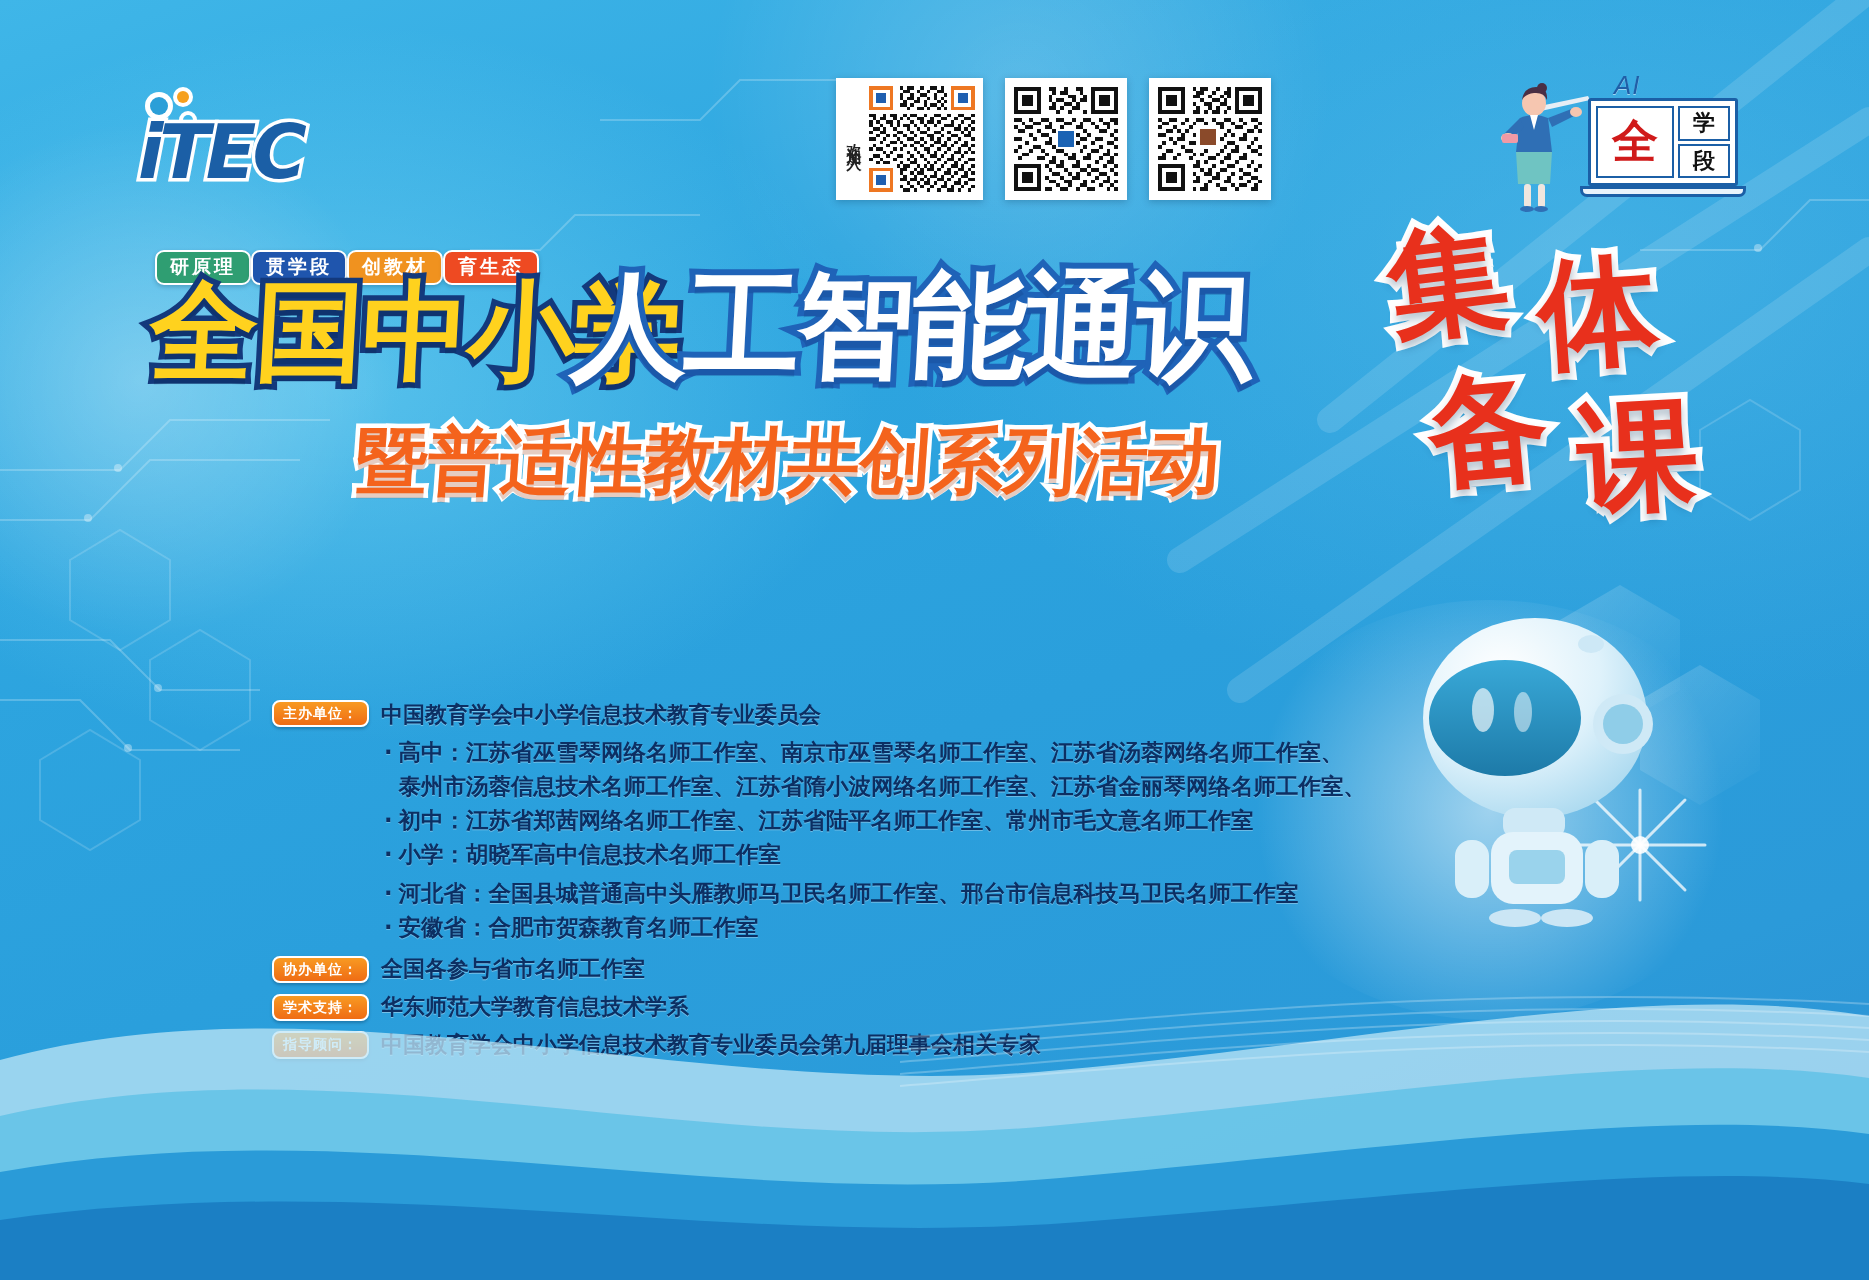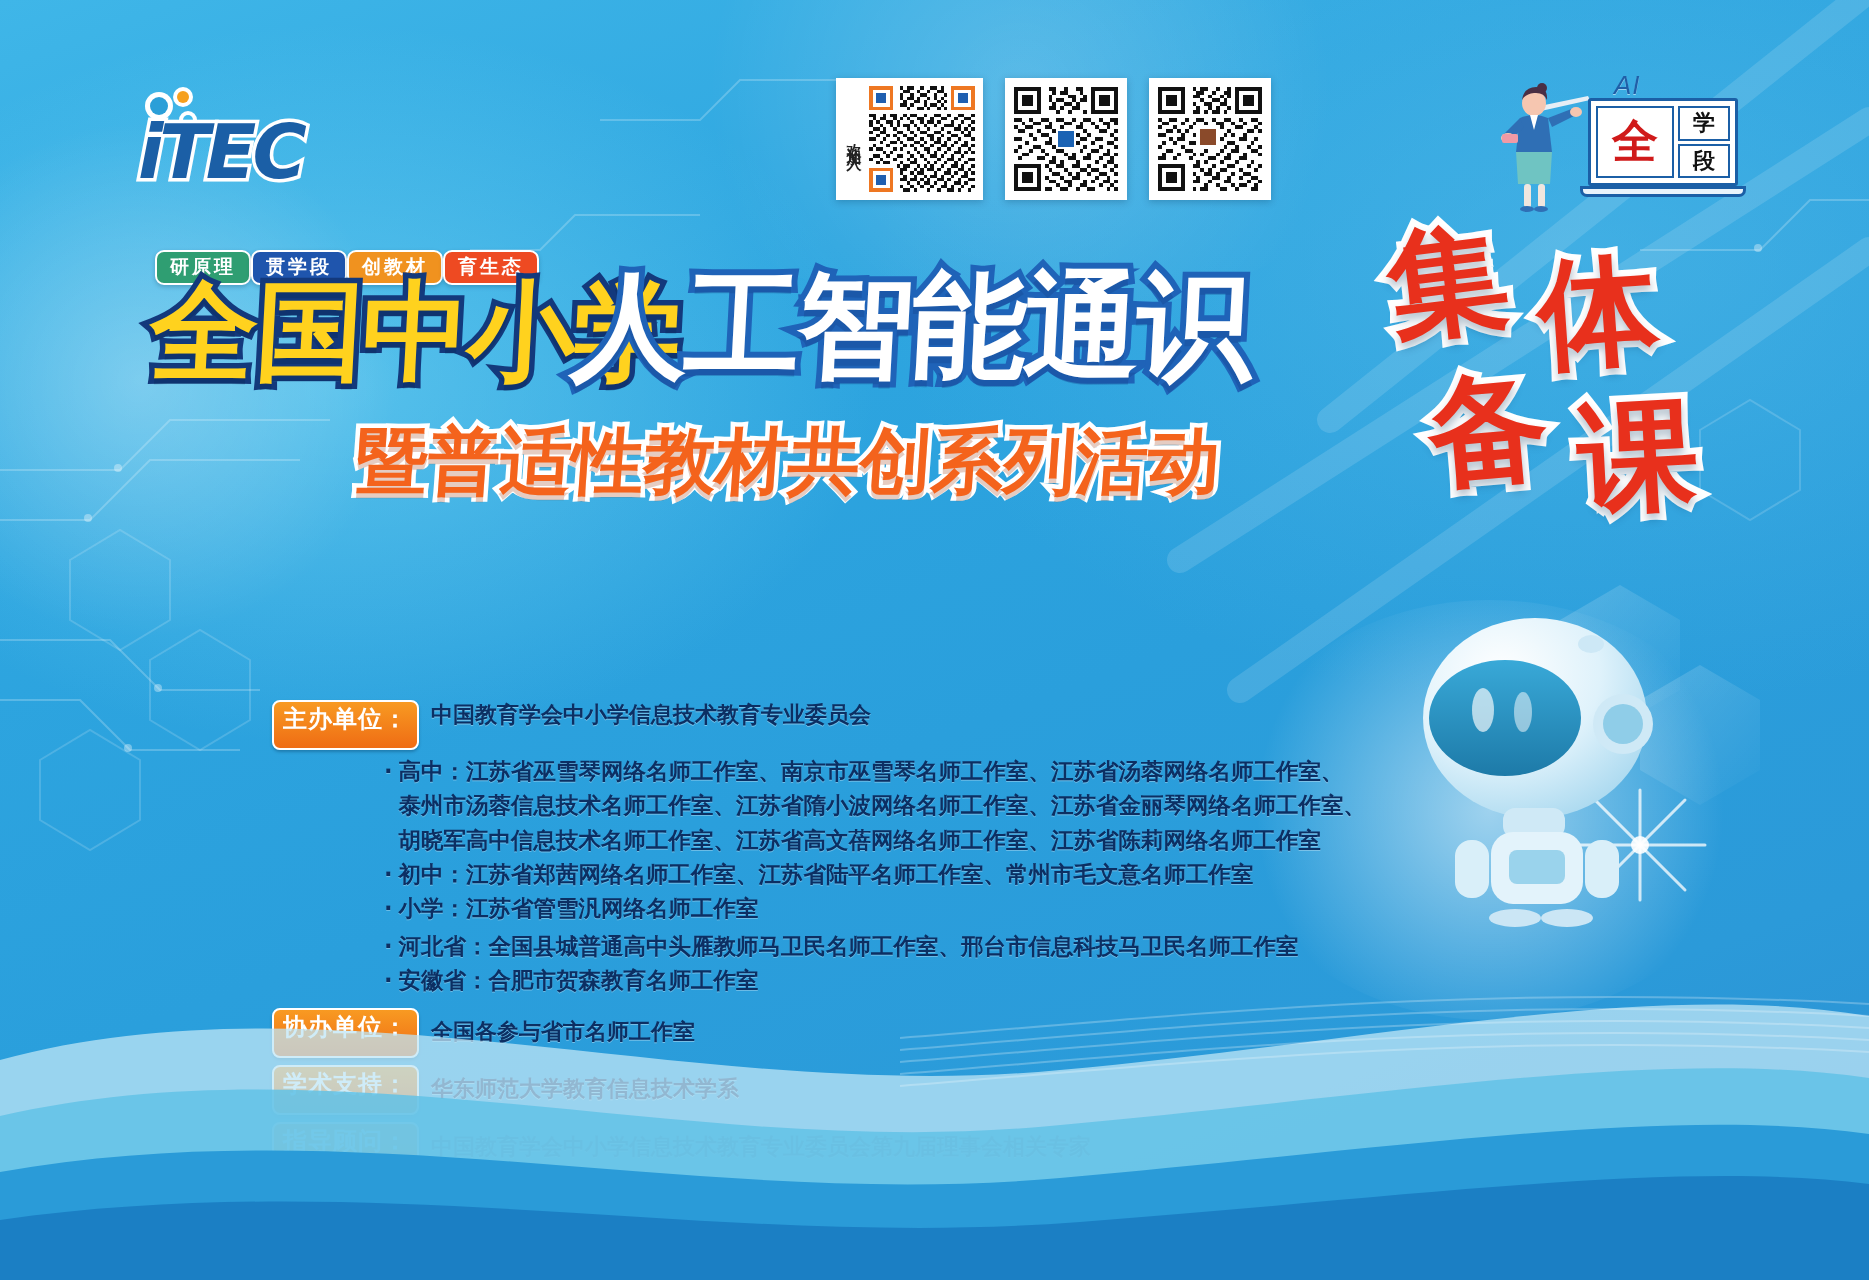--- a/index.html
+++ b/index.html
@@ -118,22 +118,22 @@
   .brush .b4{left:200px;top:175px;transform:rotate(-3deg);}
 
   
   .robot{position:absolute;left:1395px;top:600px;width:290px;height:330px;}
 
   
   .info{position:absolute;left:272px;top:700px;width:1330px;}
   .row{display:flex;align-items:flex-start;margin-bottom:4px;}
   .badge{
     flex:0 0 auto;background:linear-gradient(180deg,#f89a22 0%,#ef6c14 100%);
-    color:#ffffff;font-size:24px;font-weight:700;letter-spacing:1px;
-    border:2.5px solid #ffffff;border-radius:8px;padding:2px 9px 13px;
+    color:#ffffff;font-size:14px;font-weight:700;letter-spacing:1px;
+    border:2.5px solid #ffffff;border-radius:8px;padding:2px 9px 3px;
     font-family:"DejaVu Sans",sans-serif;line-height:1.3;
     box-shadow:0 2px 3px rgba(0,40,70,.3);white-space:nowrap;
   }
   .val{
     margin-left:12px;color:#0c2f63;font-size:22px;font-weight:700;
     font-family:"DejaVu Sans",sans-serif;line-height:1.4;
     text-shadow:0 1px 0 rgba(255,255,255,.35);
   }
   .sub-list{margin:2px 0 4px 112px;}
   .sub-item{
@@ -908,30 +908,29 @@
       <div class="val">中国教育学会中小学信息技术教育专业委员会</div>
     </div>
 
 
     <div class="sub-list">
       <div class="sub-item">
         <span class="dot">·</span>
         <span class="body">
           <span>高中：江苏省巫雪琴网络名师工作室、南京市巫雪琴名师工作室、江苏省汤蓉网络名师工作室、</span>
           <span class="cont">泰州市汤蓉信息技术名师工作室、江苏省隋小波网络名师工作室、江苏省金丽琴网络名师工作室、</span>
-          <span class="cont">胡晓军高中信息技术名师工作室、江苏省高文蓓网络名师工作室、江苏省陈莉网络名师工作室</span>
         </span>
       </div>
       <div class="sub-item">
         <span class="dot">·</span>
         <span class="body">初中：江苏省郑茜网络名师工作室、江苏省陆平名师工作室、常州市毛文意名师工作室</span>
       </div>
       <div class="sub-item">
         <span class="dot">·</span>
-        <span class="body">小学：江苏省管雪汎网络名师工作室</span>
+        <span class="body">小学：胡晓军高中信息技术名师工作室</span>
       </div>
     </div>
 
 
     <div class="sub-list">
       <div class="sub-item">
         <span class="dot">·</span>
         <span class="body">河北省：全国县城普通高中头雁教师马卫民名师工作室、邢台市信息科技马卫民名师工作室</span>
       </div>
       <div class="sub-item">

